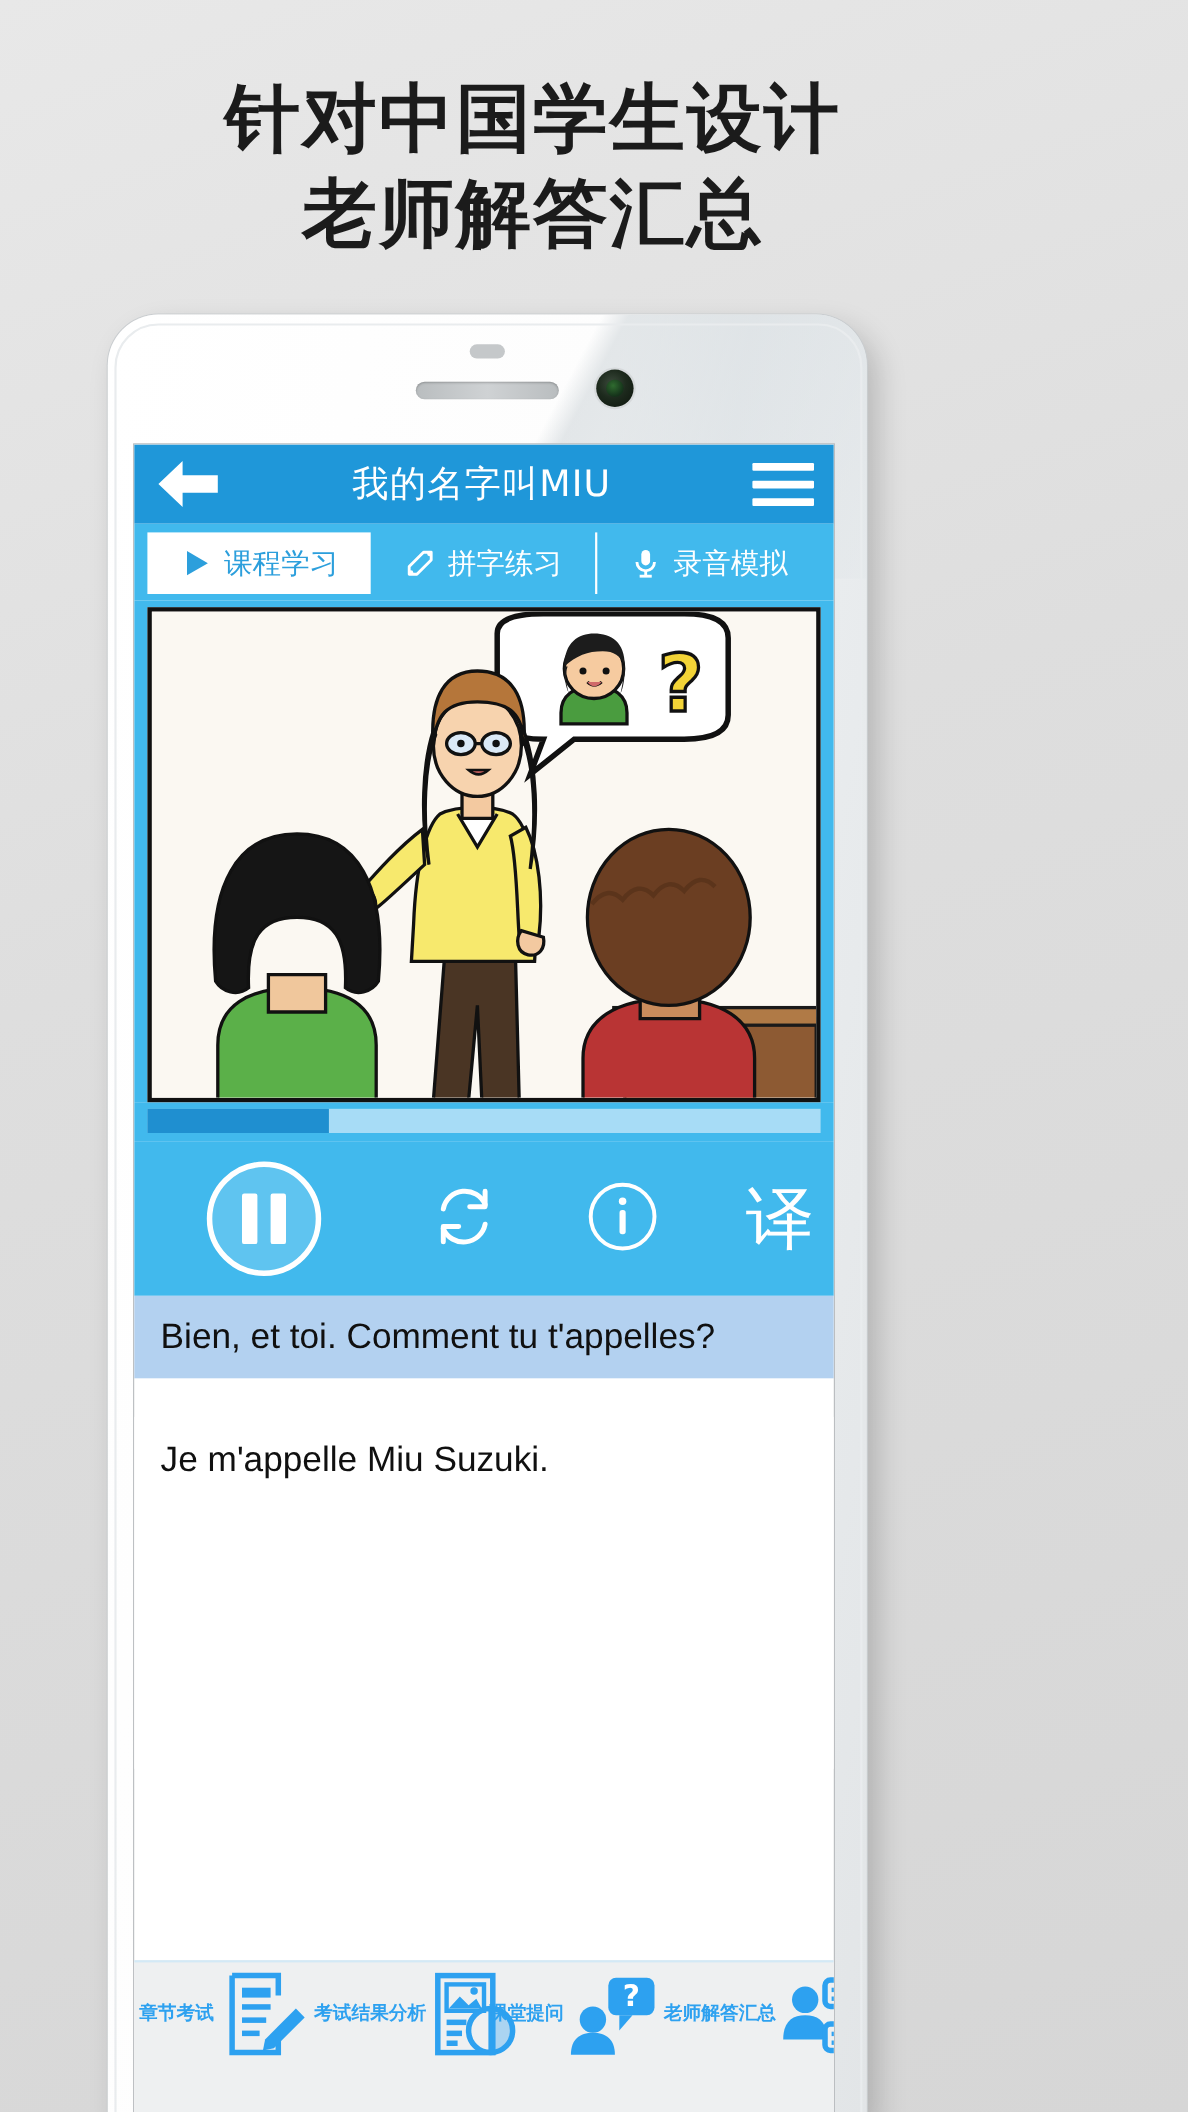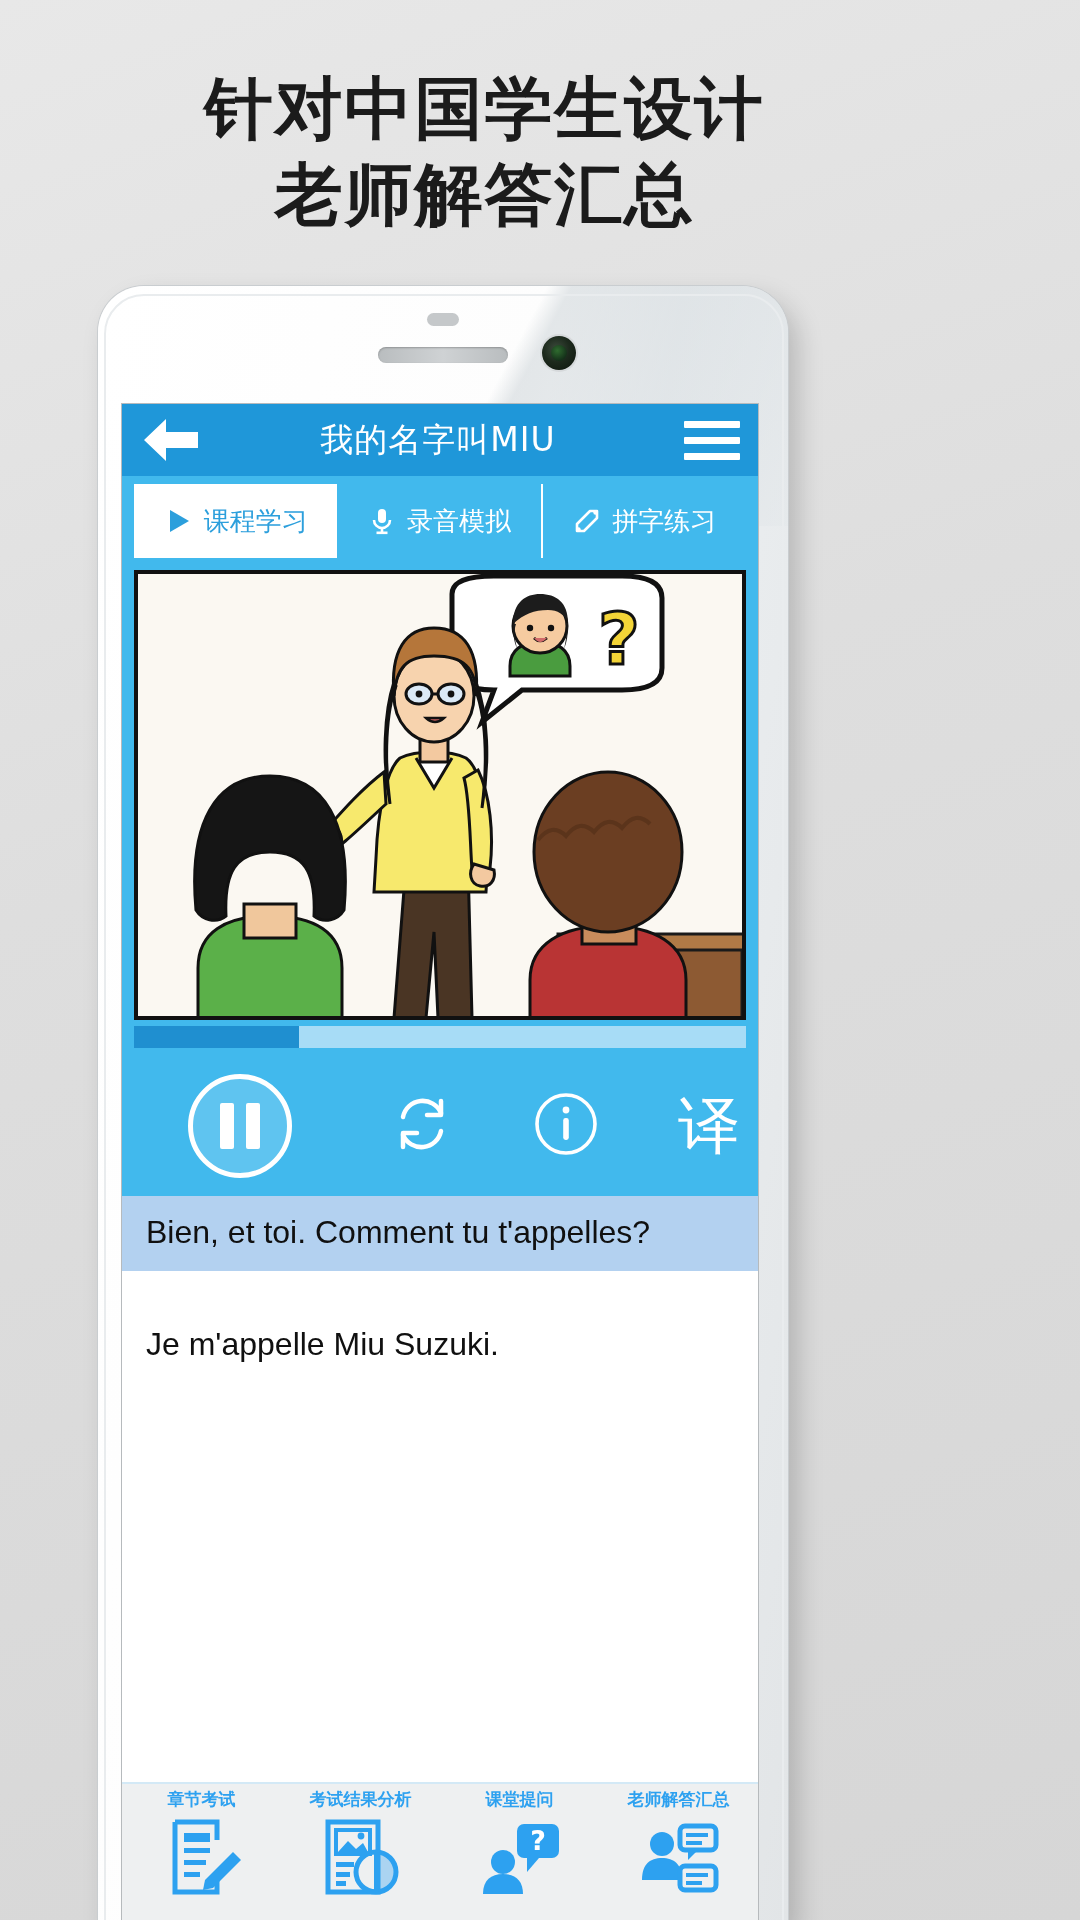--- a/index.html
+++ b/index.html
@@ -151,21 +151,21 @@
 
   
   .tabs {
     background: #41b9ed;
     display: flex;
     padding: 8px 12px 6px 12px;
     gap: 0;
   }
   .tab {
     flex: 1;
-    height: 74px;
+    height: 56px;
     display: flex;
     align-items: center;
     justify-content: center;
     gap: 10px;
     color: #ffffff;
     font-size: 26px;
     font-family: "DejaVu Sans", sans-serif;
     border-right: 2px solid #ffffff;
     cursor: pointer;
     box-sizing: border-box;
@@ -291,21 +291,20 @@
     border-top: 2px solid #d3e9f6;
     display: flex;
     align-items: flex-start;
     justify-content: space-around;
     padding-top: 4px;
     box-sizing: border-box;
   }
   .bottom-item {
     width: 150px;
     display: flex;
-    flex-direction: column;
     align-items: center;
     cursor: pointer;
   }
   .bottom-label {
     color: #2da1f0;
     font-size: 17px;
     font-family: "DejaVu Sans", sans-serif;
     font-weight: bold;
     letter-spacing: 0px;
     margin-bottom: 3px;
@@ -347,38 +346,38 @@
       <div class="tab active">
         <span class="tab-icon">
           <svg width="26" height="26" viewBox="0 0 26 26">
               <path d="M4 2 L23 13 L4 24 Z" fill="#2c9fdc"></path>
             </svg>
         </span>
         <span>课程学习</span>
       </div>
       <div class="tab">
         <span class="tab-icon">
+          <svg width="26" height="26" viewBox="0 0 26 26">
+            <path d="M3 23 L3 16 L16 3 L23 3 L23 10 L10 23 Z" fill="none" stroke="#ffffff" stroke-width="2.6" stroke-linejoin="round"></path>
+            <circle cx="4.5" cy="21.5" r="2.2" fill="#ffffff"></circle>
+            <circle cx="21.5" cy="4.5" r="2.2" fill="#ffffff"></circle>
+          </svg>
+        </span>
+        <span>拼字练习</span>
+      </div>
+      <div class="tab">
+        <span class="tab-icon">
           <svg width="26" height="28" viewBox="0 0 26 28">
             <rect x="9" y="2" width="8" height="14" rx="4" fill="#ffffff"></rect>
             <path d="M5 13 a8 8 0 0 0 16 0" fill="none" stroke="#ffffff" stroke-width="2.6"></path>
             <rect x="11.7" y="20" width="2.6" height="5" fill="#ffffff"></rect>
             <rect x="7.5" y="24.5" width="11" height="2.6" fill="#ffffff"></rect>
           </svg>
         </span>
         <span>录音模拟</span>
-      </div>
-      <div class="tab">
-        <span class="tab-icon">
-          <svg width="26" height="26" viewBox="0 0 26 26">
-            <path d="M3 23 L3 16 L16 3 L23 3 L23 10 L10 23 Z" fill="none" stroke="#ffffff" stroke-width="2.6" stroke-linejoin="round"></path>
-            <circle cx="4.5" cy="21.5" r="2.2" fill="#ffffff"></circle>
-            <circle cx="21.5" cy="4.5" r="2.2" fill="#ffffff"></circle>
-          </svg>
-        </span>
-        <span>拼字练习</span>
       </div>
     </div>
 
     <div class="comic-wrap">
       <div class="comic">
         <svg width="100%" height="100%" viewBox="0 0 604 446" preserveAspectRatio="xMidYMid slice" aria-hidden="true">
           <rect x="0" y="0" width="604" height="446" fill="#fbf8f2"></rect>
 
           <path d="M430 372 L604 372 L604 446 L430 446 Z" fill="#8d5a33" stroke="#1a1a1a" stroke-width="3"></path>
           <rect x="420" y="362" width="190" height="16" fill="#b07a46" stroke="#1a1a1a" stroke-width="3"></rect>

